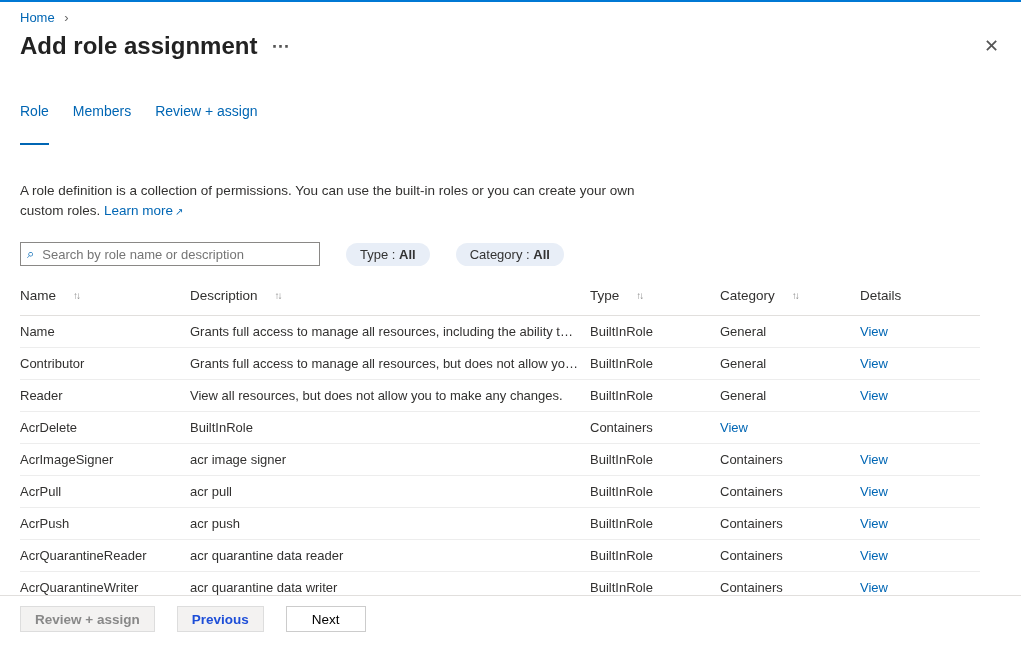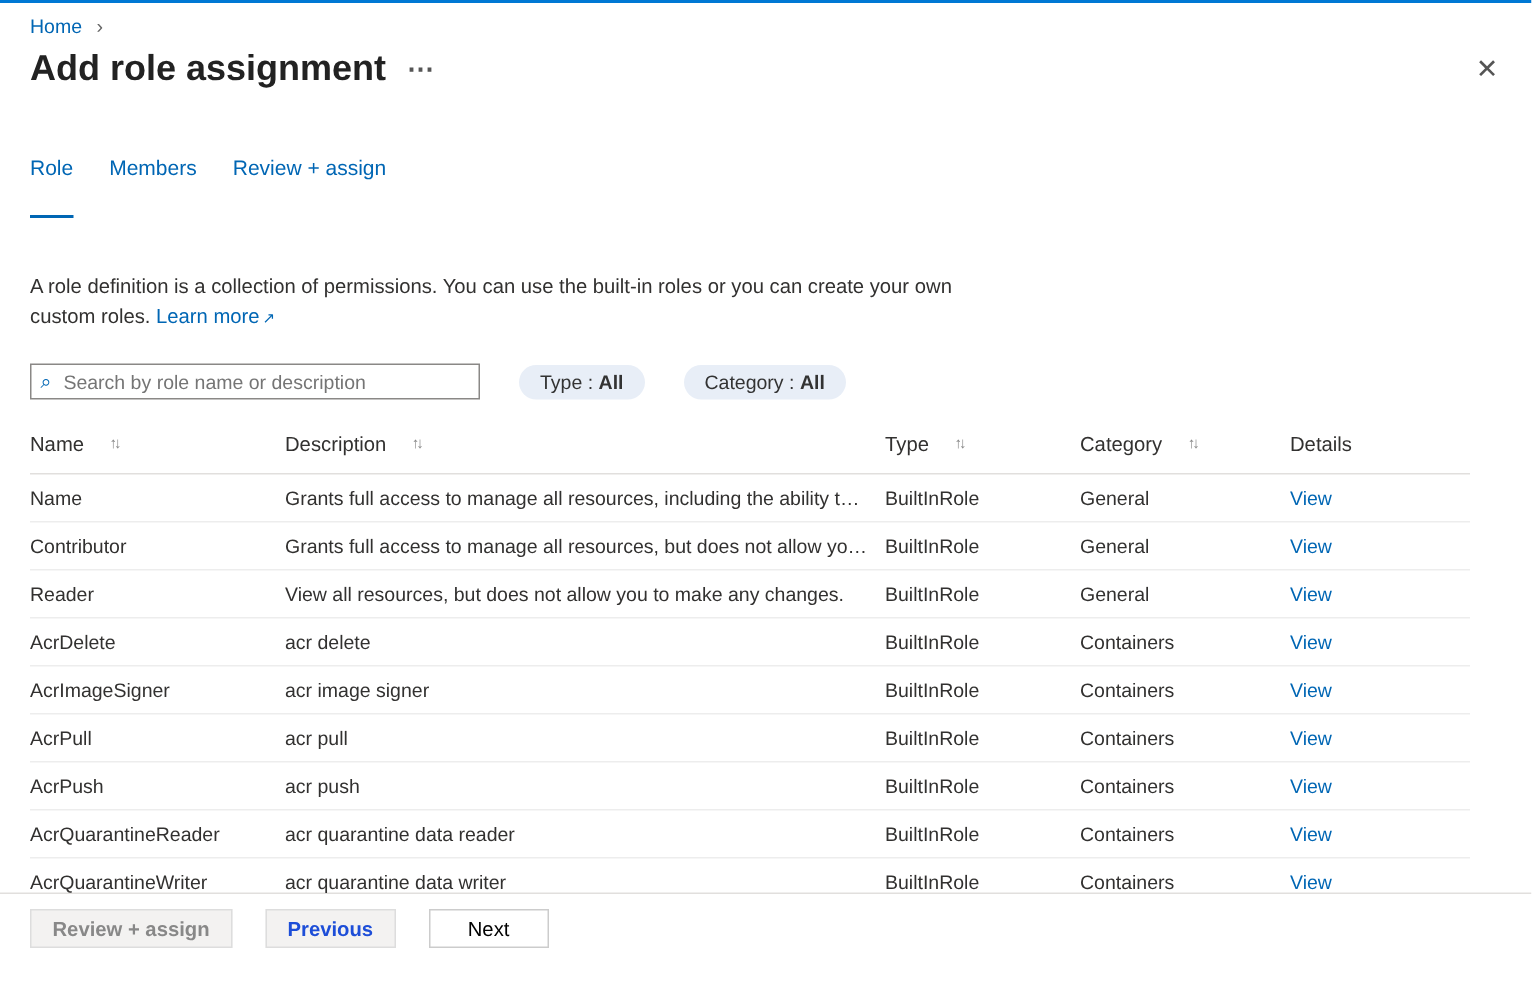--- a/index.html
+++ b/index.html
@@ -198,21 +198,20 @@
           </div>
           <div class="trow">
             <div class="cell">Reader</div>
             <div class="cell">View all resources, but does not allow you to make any changes.</div>
             <div class="cell">BuiltInRole</div>
             <div class="cell">General</div>
             <div class="cell view">View</div>
           </div>
           <div class="trow">
             <div class="cell">AcrDelete</div>
-            <div class="cell">acr delete</div>
             <div class="cell">BuiltInRole</div>
             <div class="cell">Containers</div>
             <div class="cell view">View</div>
           </div>
           <div class="trow">
             <div class="cell">AcrImageSigner</div>
             <div class="cell">acr image signer</div>
             <div class="cell">BuiltInRole</div>
             <div class="cell">Containers</div>
             <div class="cell view">View</div>

